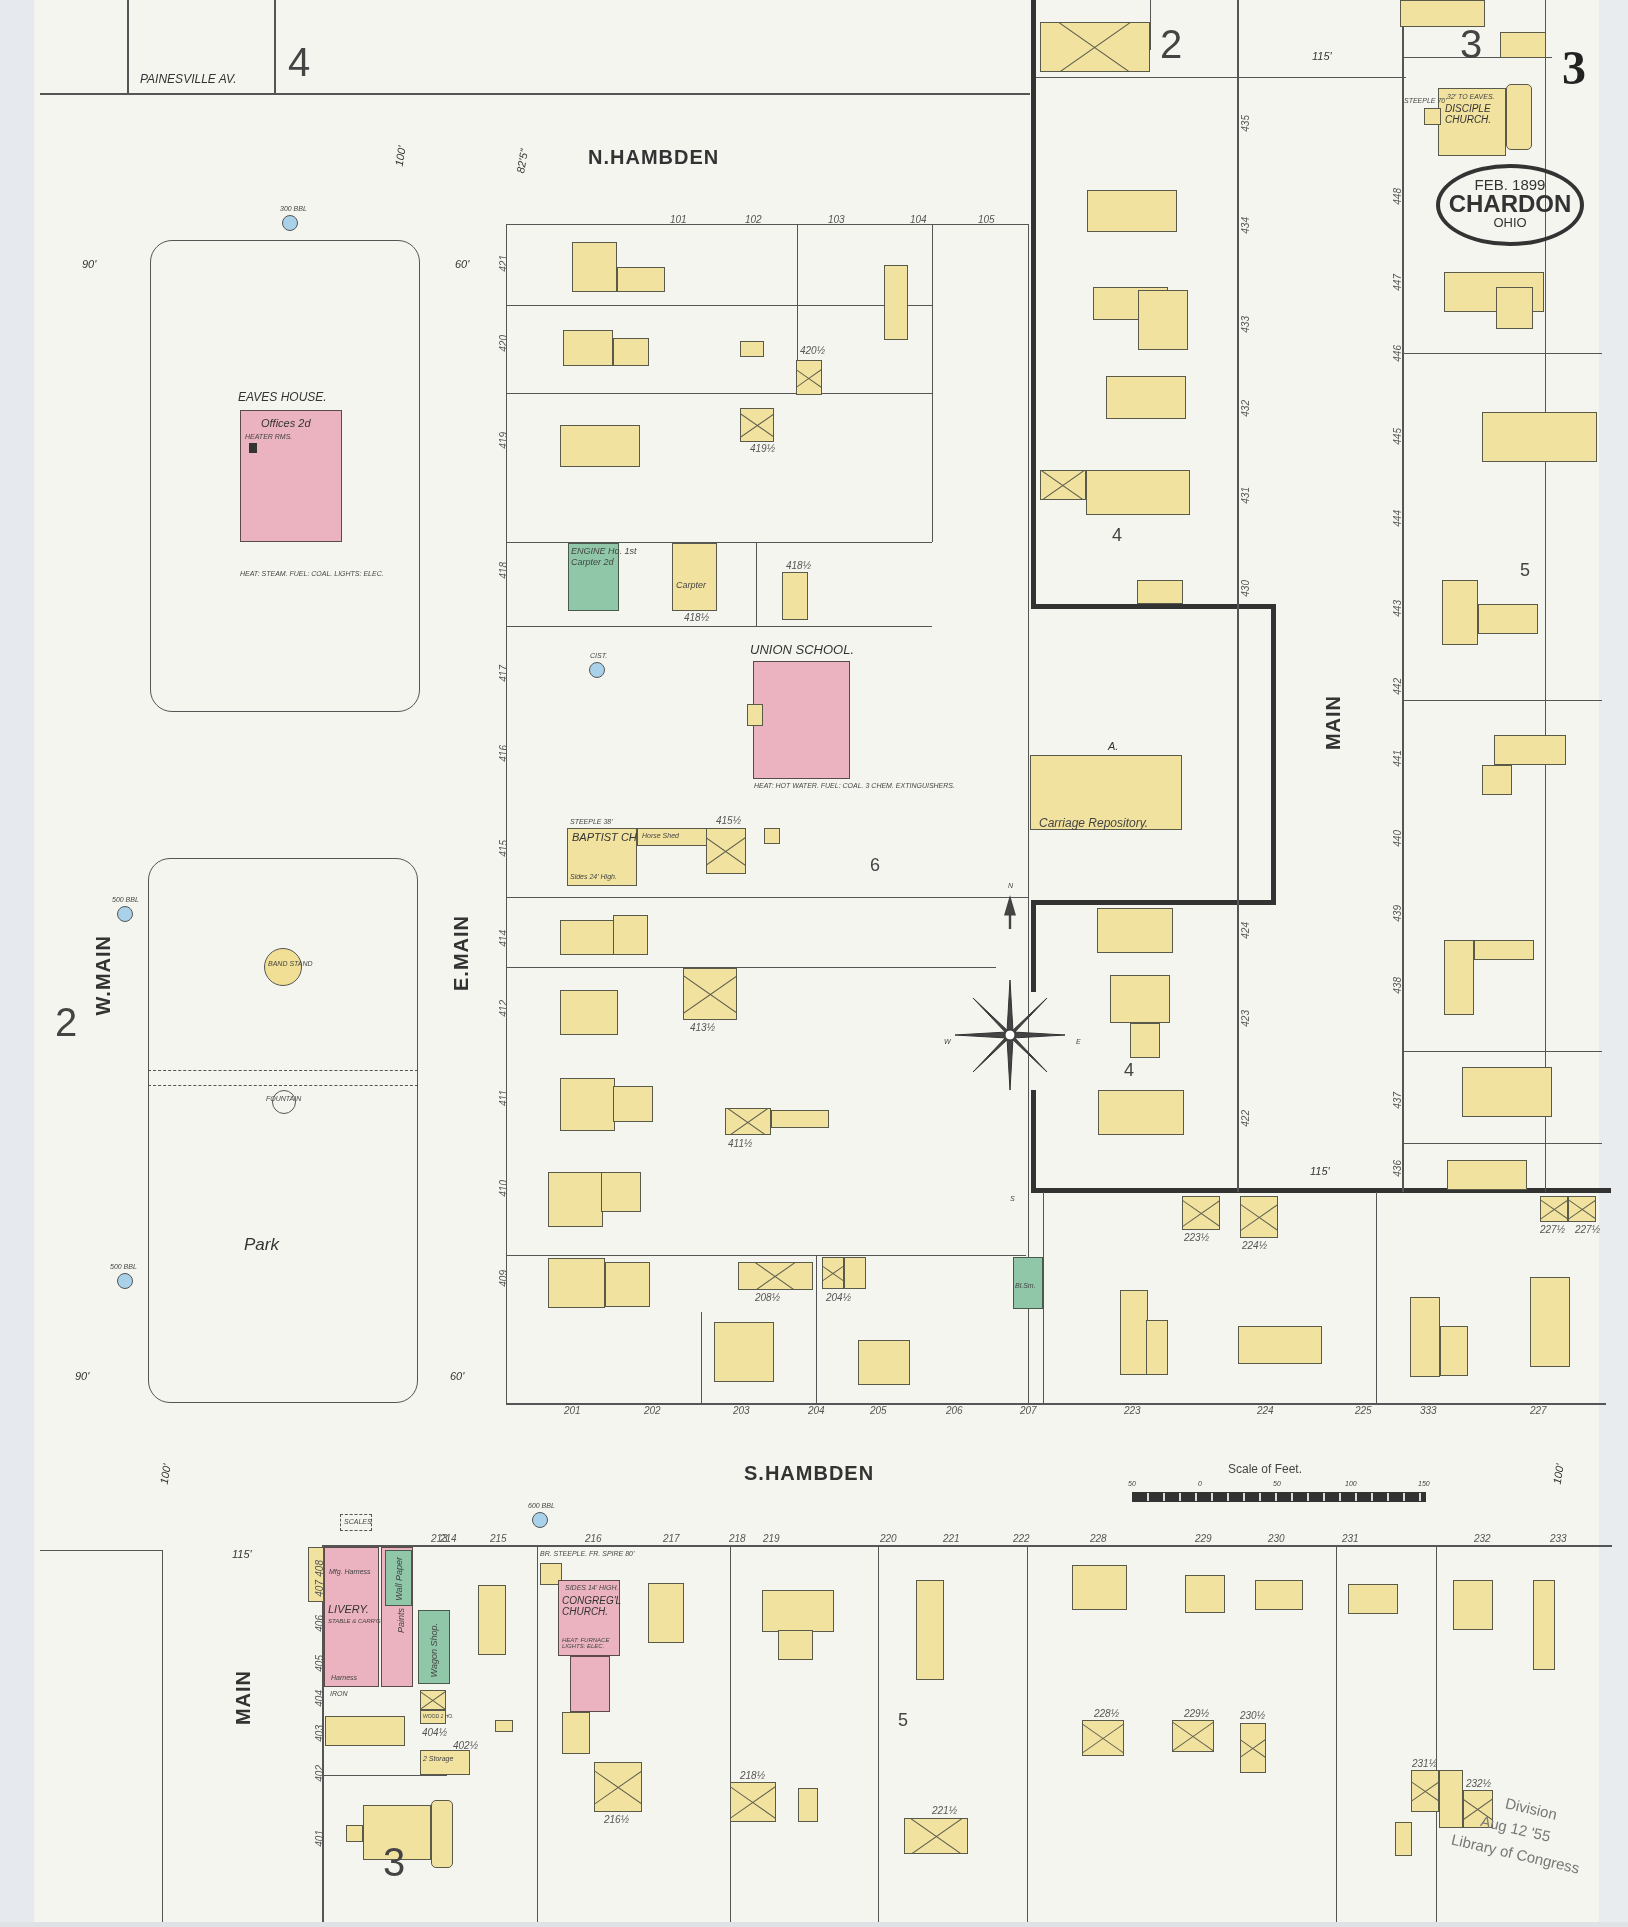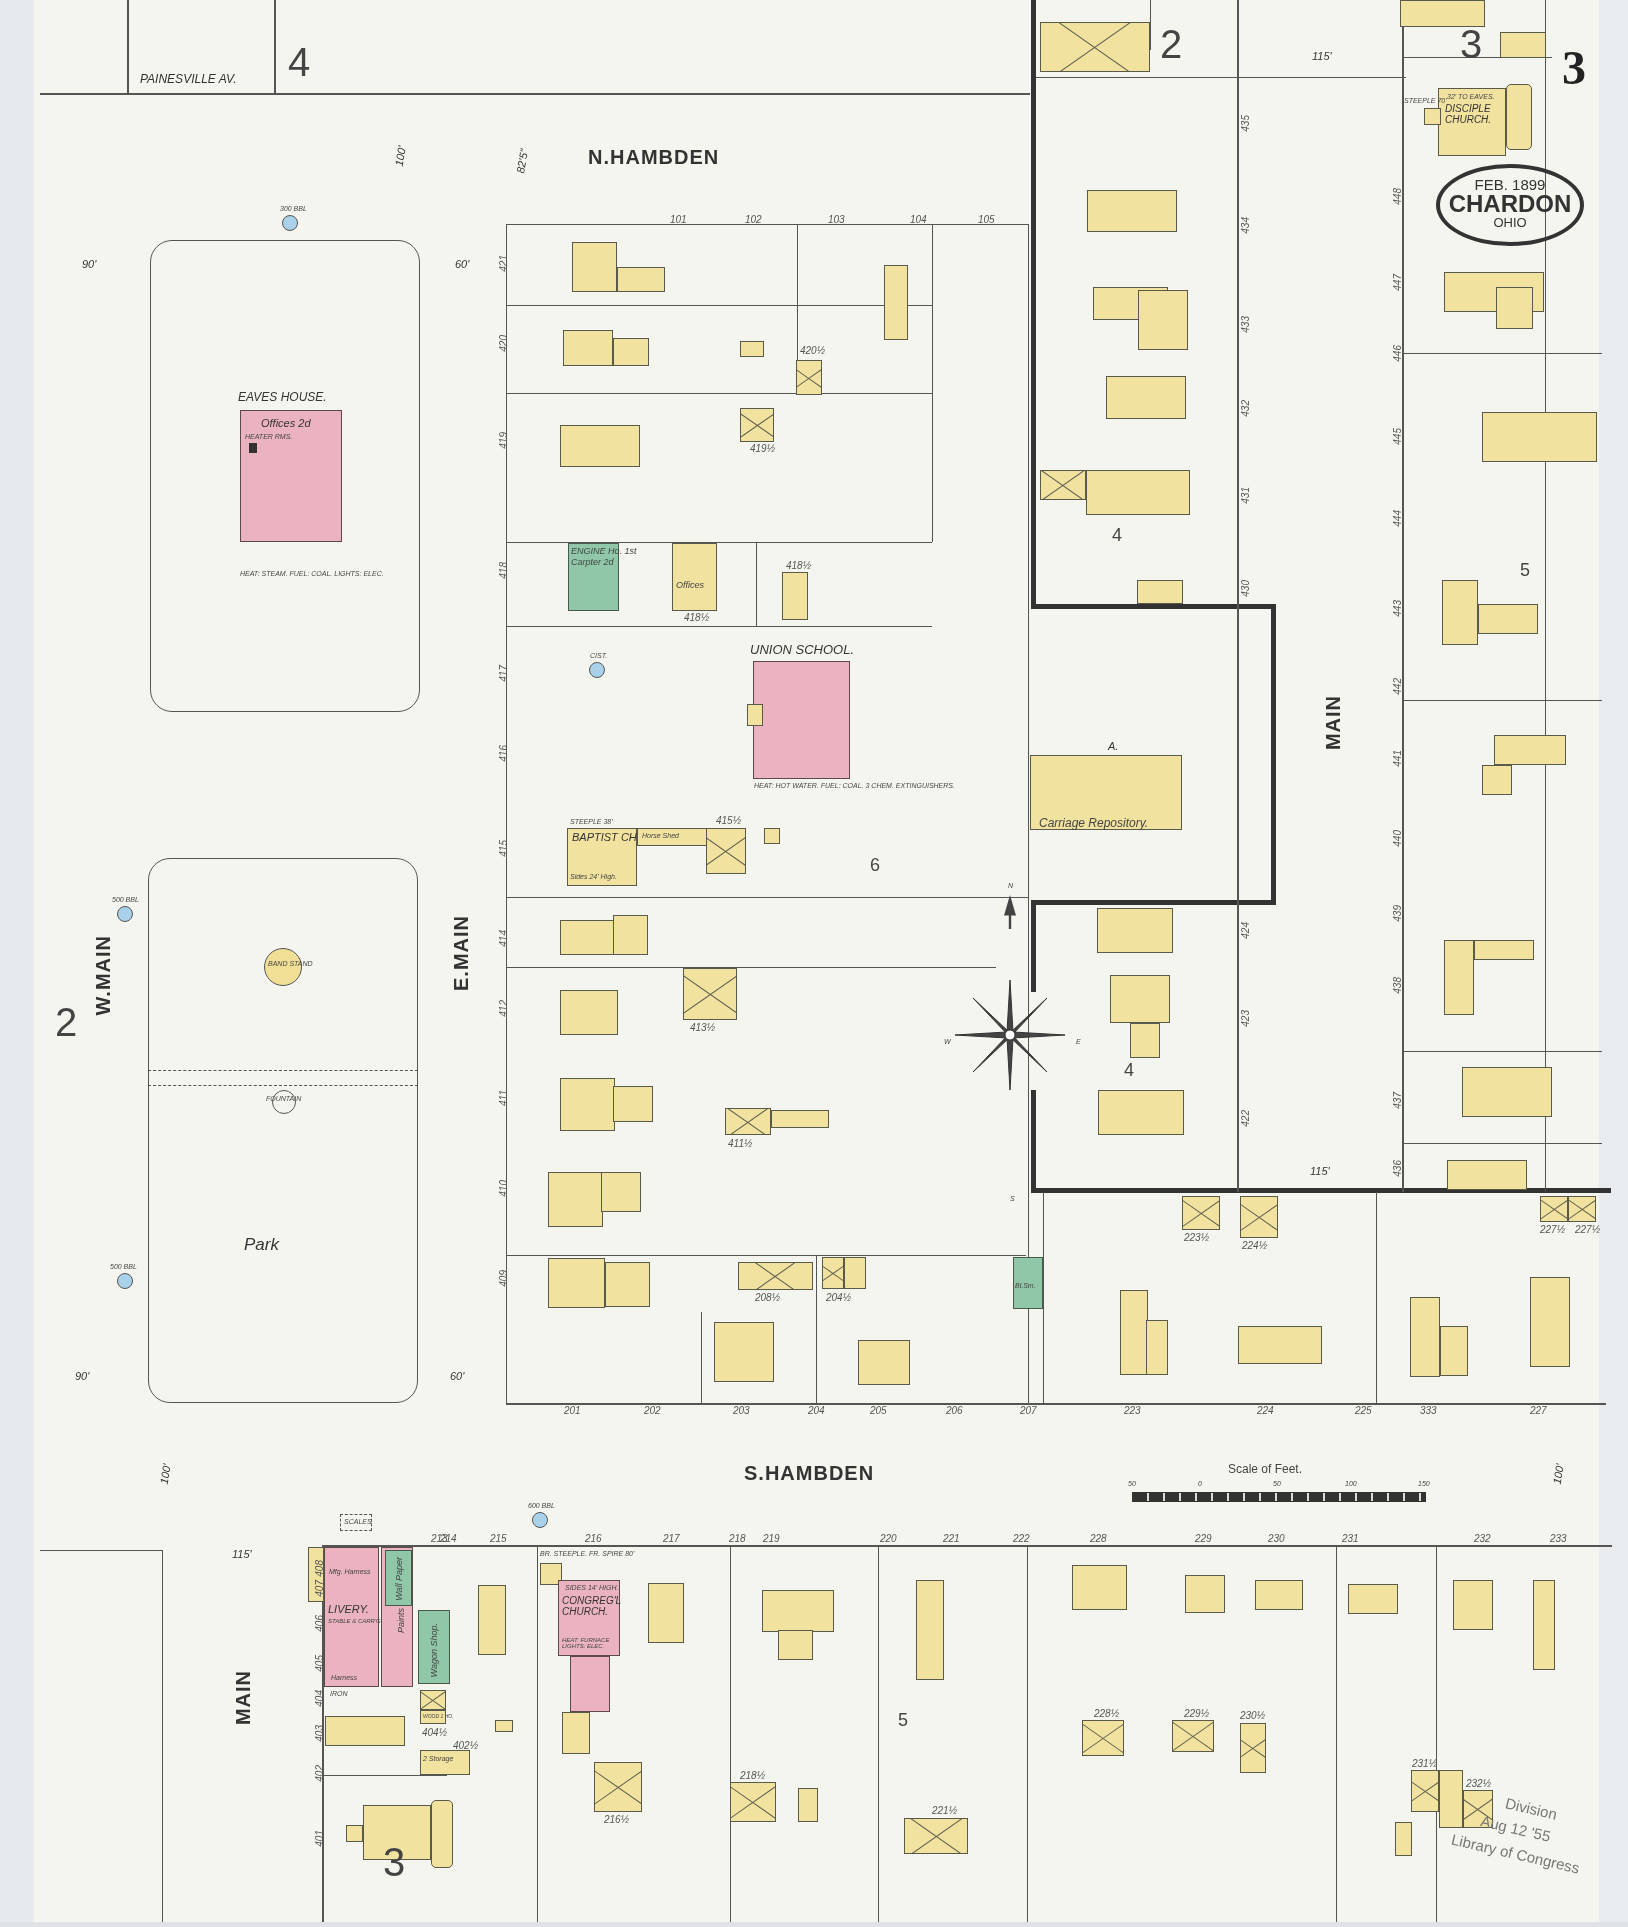--- a/index.html
+++ b/index.html
@@ -105,21 +105,21 @@
 <div class="dwell" style="left:560px;top:425px;width:80px;height:42px;"></div>
 <div class="xbox" style="left:740px;top:408px;width:34px;height:34px;"></div>
 <div class="lotnum" style="left:750px;top:443px;">419½</div>
 <div class="lotnum" style="left:800px;top:345px;">420½</div>
 
 <div class="frame-g" style="left:568px;top:543px;width:51px;height:68px;">
   <div class="tiny" style="left:2px;top:2px;font-size:9px;">ENGINE Ho. 1st</div>
   <div class="tiny" style="left:2px;top:13px;font-size:9px;">Carpter 2d</div>
 </div>
 <div class="dwell" style="left:672px;top:543px;width:45px;height:68px;">
-  <div class="tiny" style="left:3px;top:36px;font-size:9px;">Offices</div>
+  <div class="tiny" style="left:3px;top:36px;font-size:9px;">Carpter</div>
 </div>
 <div class="lotnum" style="left:684px;top:612px;">418½</div>
 <div class="dwell" style="left:782px;top:572px;width:26px;height:48px;"></div>
 <div class="lotnum" style="left:786px;top:560px;">418½</div>
 
 <div class="cist" style="left:589px;top:662px;"></div>
 <div class="tiny" style="left:590px;top:652px;">CIST.</div>
 
 <div class="lbl" style="left:750px;top:642px;font-size:13px;">UNION SCHOOL.</div>
 <div class="brick" style="left:753px;top:661px;width:97px;height:118px;"></div>

